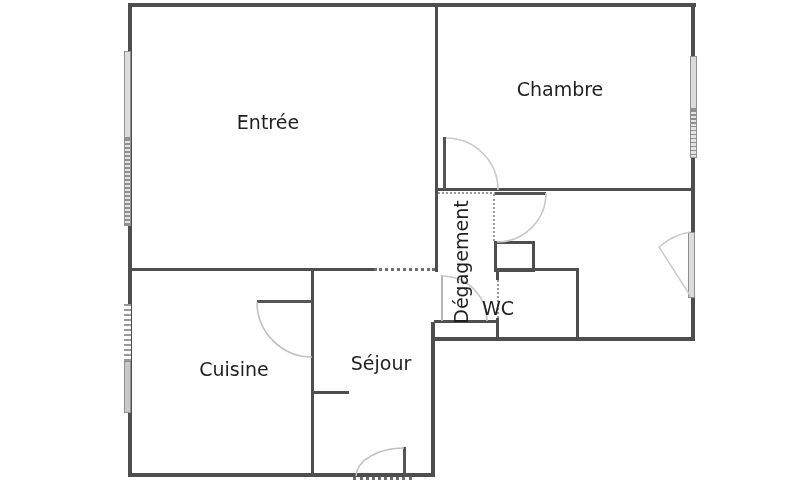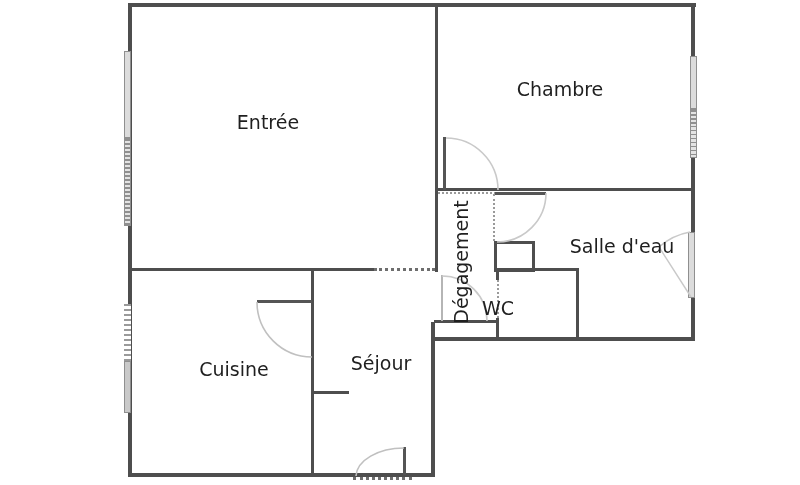--- a/index.html
+++ b/index.html
@@ -92,17 +92,16 @@
     <path d="M257,302 A55,55 0 0 0 312,357" fill="none" stroke="#c0c0c0" stroke-width="1.6"></path>
     <path d="M404,448 A48,29 0 0 0 356,476" fill="none" stroke="#c0c0c0" stroke-width="1.6"></path>
     <path d="M442,276 A45,45 0 0 1 487,321" fill="none" stroke="#c9c9c9" stroke-width="1.6"></path>
     <path d="M690,232 A64,64 0 0 0 659,247 L691,297" fill="none" stroke="#c9c9c9" stroke-width="1.4"></path>
   </svg>
 
   <div class="room-label" style="left:268px;top:122px;">Entrée</div>
   <div class="room-label" style="left:560px;top:89px;">Chambre</div>
   <div class="room-label" style="left:234px;top:369px;">Cuisine</div>
   <div class="room-label" style="left:381px;top:363px;">Séjour</div>
-  <div class="room-label" style="left:622px;top:246px;">Salle d'eau</div>
   <div class="room-label" style="left:498px;top:308px;">WC</div>
   <div class="room-label vertical" style="left:461px;top:262px;">Dégagement</div>
 
 </div>
 
 </body></html>

